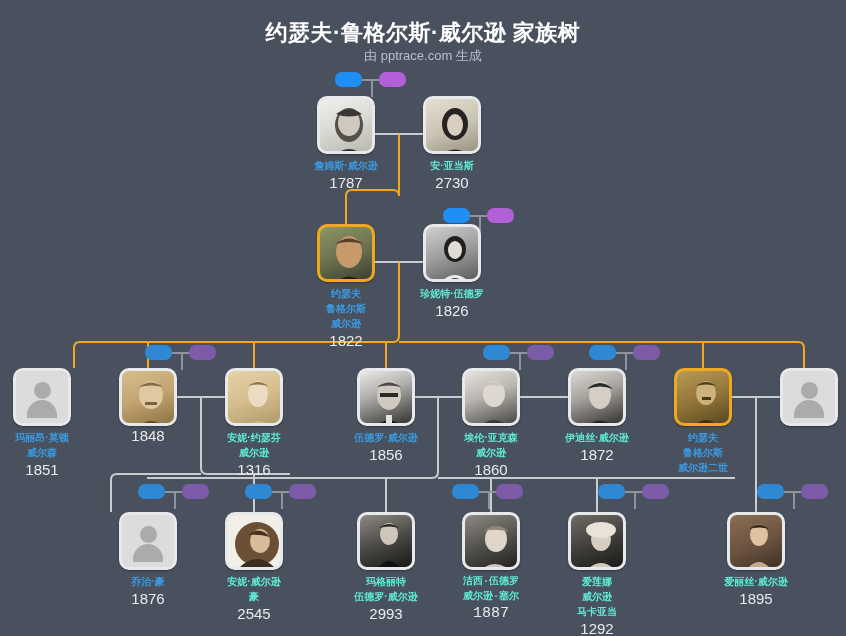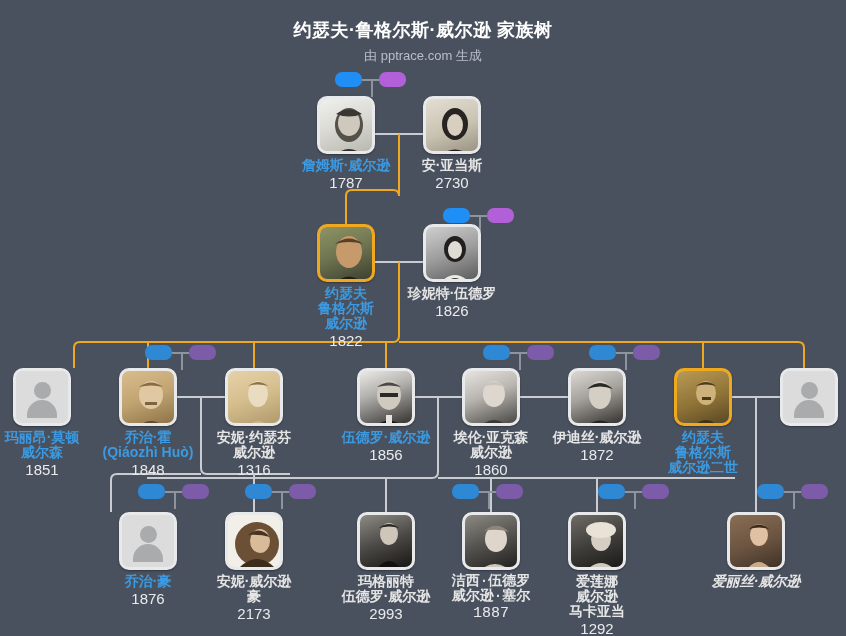--- a/index.html
+++ b/index.html
@@ -12,21 +12,21 @@
     overflow: hidden;
     position: relative;
   }
   #stage { position: absolute; inset: 0; }
 
   
   .title {
     position: absolute; left: 0; right: 0; top: 18px;
     text-align: center;
     color: #ffffff;
-    font-size: 18px;
+    font-size: 22px;
     font-weight: bold;
     letter-spacing: .5px;
   }
   .subtitle {
     position: absolute; left: 0; right: 0; top: 47px;
     text-align: center;
     color: #b9bfc9;
     font-size: 13px;
   }
 
@@ -52,27 +52,27 @@
     border: 3px solid #e8e9ea;
     overflow: hidden;
     position: relative;
     box-shadow: 0 1px 2px rgba(0,0,0,.35);
   }
   .frame.highlight { border-color: #f0a81e; }
   .photo { position: absolute; inset: 0; }
 
   .nm {
     margin-top: 4px;
-    font-size: 14px;
+    font-size: 10px;
     font-weight: bold;
     line-height: 15px;
     white-space: pre-line;
   }
   .nm.male   { color: #3b9ae1; }
-  .nm.female { color: #e5e5e5; }
+  .nm.female { color: #5eead4; }
   .yr {
     color: #e9eaec;
     font-size: 15px;
     line-height: 17px;
     margin-top: 1px;
   }
 
   
   .badge {
     position: absolute;
@@ -291,22 +291,20 @@
     <div class="frame">
       <div class="photo" style="background:linear-gradient(160deg,#d8bd8d 0%,#c2a472 50%,#8d7346 100%);">
         <svg viewBox="0 0 58 58" width="58" height="58">
             <ellipse cx="29" cy="24" rx="12" ry="14" fill="#e0c9a2"></ellipse>
             <path d="M17 16 q12 -9 24 0 q-12 -3 -24 0z" fill="#8a6c43"></path>
             <path d="M23 31 h12 v3 h-12z" fill="#7d6340"></path>
             <path d="M13 58 q16 -16 32 0z" fill="#5b4a30"></path>
           </svg>
       </div>
     </div>
-    <div class="nm male">乔治·霍
-(Qiáozhì Huò)</div>
     <div class="yr">1848</div>
   </div>
 
   <div class="person" style="left:189px; top:368px;">
     <div class="frame">
       <div class="photo" style="background:linear-gradient(160deg,#e6d2a9 0%,#d5bd8d 50%,#b09b6d 100%);">
         <svg viewBox="0 0 58 58" width="58" height="58">
             <ellipse cx="30" cy="23" rx="10" ry="13" fill="#eadcc0"></ellipse>
             <path d="M20 15 q10 -8 20 0 q-10 -3 -20 0z" fill="#8d7448"></path>
             <path d="M16 58 q14 -16 28 0z" fill="#cbb68c"></path>
@@ -407,21 +405,21 @@
         <svg viewBox="0 0 58 58" width="58" height="58">
             <circle cx="29" cy="29" r="22" fill="#6b5035"></circle>
             <ellipse cx="32" cy="26" rx="10" ry="12" fill="#d9bb9a"></ellipse>
             <path d="M20 20 q12 -10 22 2 q-11 -3 -22 -2z" fill="#473324"></path>
             <path d="M12 52 q17 -16 34 0z" fill="#3b2c1e"></path>
           </svg>
       </div>
     </div>
     <div class="nm female">安妮·威尔逊
 豪</div>
-    <div class="yr">2173</div>
+    <div class="yr">2545</div>
   </div>
 
   <div class="person" style="left:321px; top:512px;">
     <div class="frame">
       <div class="photo" style="background:linear-gradient(160deg,#8e8b86 0%,#4c4a46 50%,#181715 100%);">
         <svg viewBox="0 0 58 58" width="58" height="58">
             <ellipse cx="29" cy="19" rx="9" ry="11" fill="#cfc6ba"></ellipse>
             <path d="M19 13 q10 -8 20 0 q-10 -3 -20 0z" fill="#2a2825"></path>
             <path d="M14 58 q15 -24 30 0z" fill="#121110"></path>
           </svg>
@@ -456,26 +454,27 @@
             <path d="M13 58 q17 -20 34 0z" fill="#cfc8bc"></path>
           </svg>
       </div>
     </div>
     <div class="nm female">爱莲娜
 威尔逊
 马卡亚当</div>
     <div class="yr">1292</div>
   </div>
 
-  <div class="person" style="left:691px; top:512px;font-style:italic;">
+  <div class="person" style="left:691px; top:512px;">
     <div class="frame">
       <div class="photo" style="background:linear-gradient(160deg,#8a6e54 0%,#6a5340 55%,#3f3226 100%);">
         <svg viewBox="0 0 58 58" width="58" height="58">
             <ellipse cx="29" cy="20" rx="9" ry="11" fill="#e0c2a2"></ellipse>
             <path d="M19 14 q10 -9 20 0 q-10 -3 -20 0z" fill="#3a2a1c"></path>
             <path d="M14 58 q15 -22 30 0z" fill="#c8ab8c"></path>
           </svg>
       </div>
     </div>
     <div class="nm female">爱丽丝·威尔逊</div>
+    <div class="yr">1895</div>
   </div>
 
 </div>
 
 </body></html>

